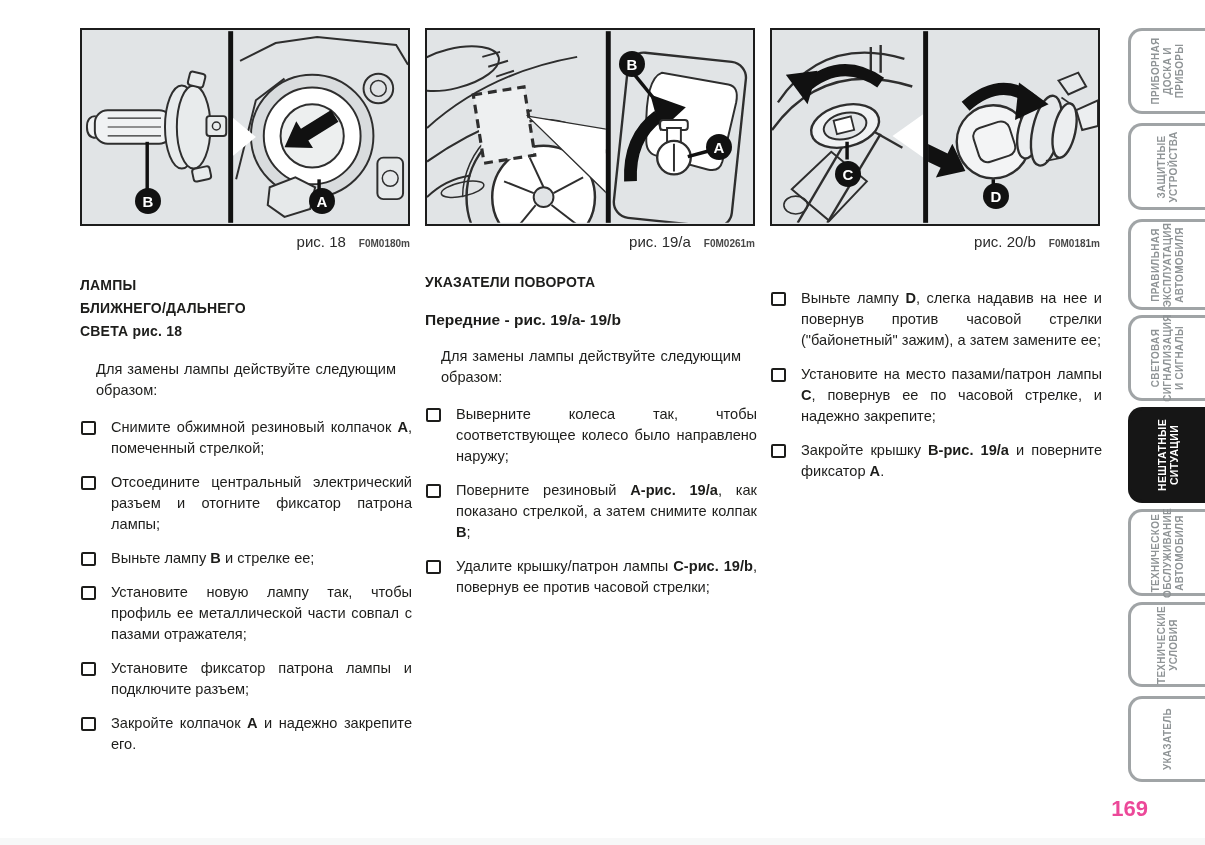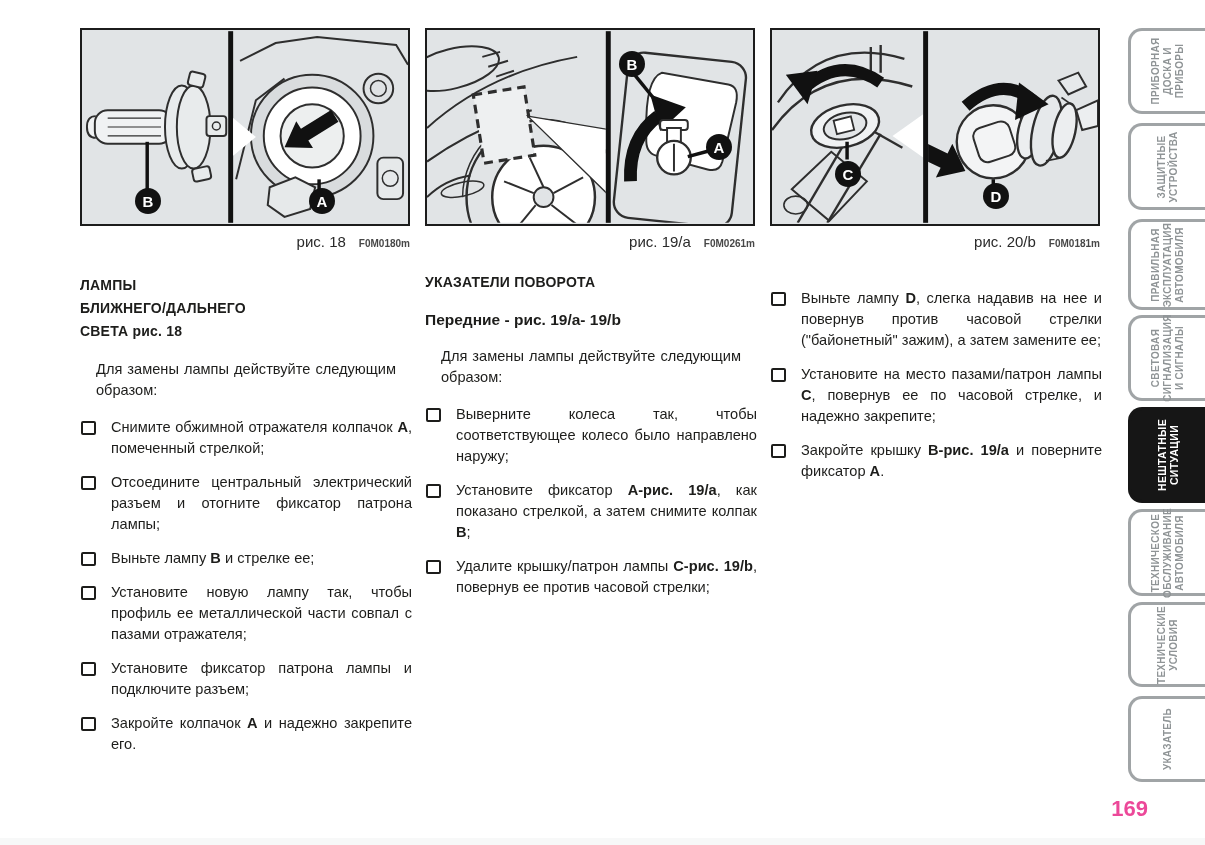--- a/index.html
+++ b/index.html
@@ -219,21 +219,21 @@
   </div>
 
   <div class="text-col" id="col1">
     <h2 class="col-heading">ЛАМПЫ
 БЛИЖНЕГО/ДАЛЬНЕГО
 СВЕТА рис. 18</h2>
     <p class="col-intro">Для замены лампы действуйте следующим образом:</p>
     <ul class="bullets">
       <li>
           <span class="checkbox"></span>
-          <span class="bullet-text"><span>Снимите обжимной отражателя колпачок </span><b>А</b><span>, помеченный стрелкой;</span></span>
+          <span class="bullet-text"><span>Снимите обжимной резиновый колпачок </span><b>А</b><span>, помеченный стрелкой;</span></span>
         </li>
       <li>
           <span class="checkbox"></span>
           <span class="bullet-text"><span>Отсоедините центральный электрический разъем и отогните фиксатор патрона лампы;</span></span>
         </li>
       <li>
           <span class="checkbox"></span>
           <span class="bullet-text"><span>Выньте лампу </span><b>В</b><span> и стрелке ее;</span></span>
         </li>
       <li>
@@ -255,21 +255,21 @@
     <h2 class="col-heading">УКАЗАТЕЛИ ПОВОРОТА</h2>
     <h3 class="col-subheading">Передние - рис. 19/a- 19/b</h3>
     <p class="col-intro">Для замены лампы действуйте следующим образом:</p>
     <ul class="bullets">
       <li>
           <span class="checkbox"></span>
           <span class="bullet-text"><span>Выверните колеса так, чтобы соответствующее колесо было направлено наружу;</span></span>
         </li>
       <li>
           <span class="checkbox"></span>
-          <span class="bullet-text"><span>Установите фиксатор </span><b>А-рис. 19/а</b><span>, как показано стрелкой, а затем снимите колпак </span><b>В</b><span>;</span></span>
+          <span class="bullet-text"><span>Поверните резиновый </span><b>А-рис. 19/а</b><span>, как показано стрелкой, а затем снимите колпак </span><b>В</b><span>;</span></span>
         </li>
       <li>
           <span class="checkbox"></span>
           <span class="bullet-text"><span>Удалите крышку/патрон лампы </span><b>С-рис. 19/b</b><span>, повернув ее против часовой стрелки;</span></span>
         </li>
     </ul>
   </div>
 
   <div class="text-col" id="col3">
     <ul class="bullets" style="margin-top:0">

